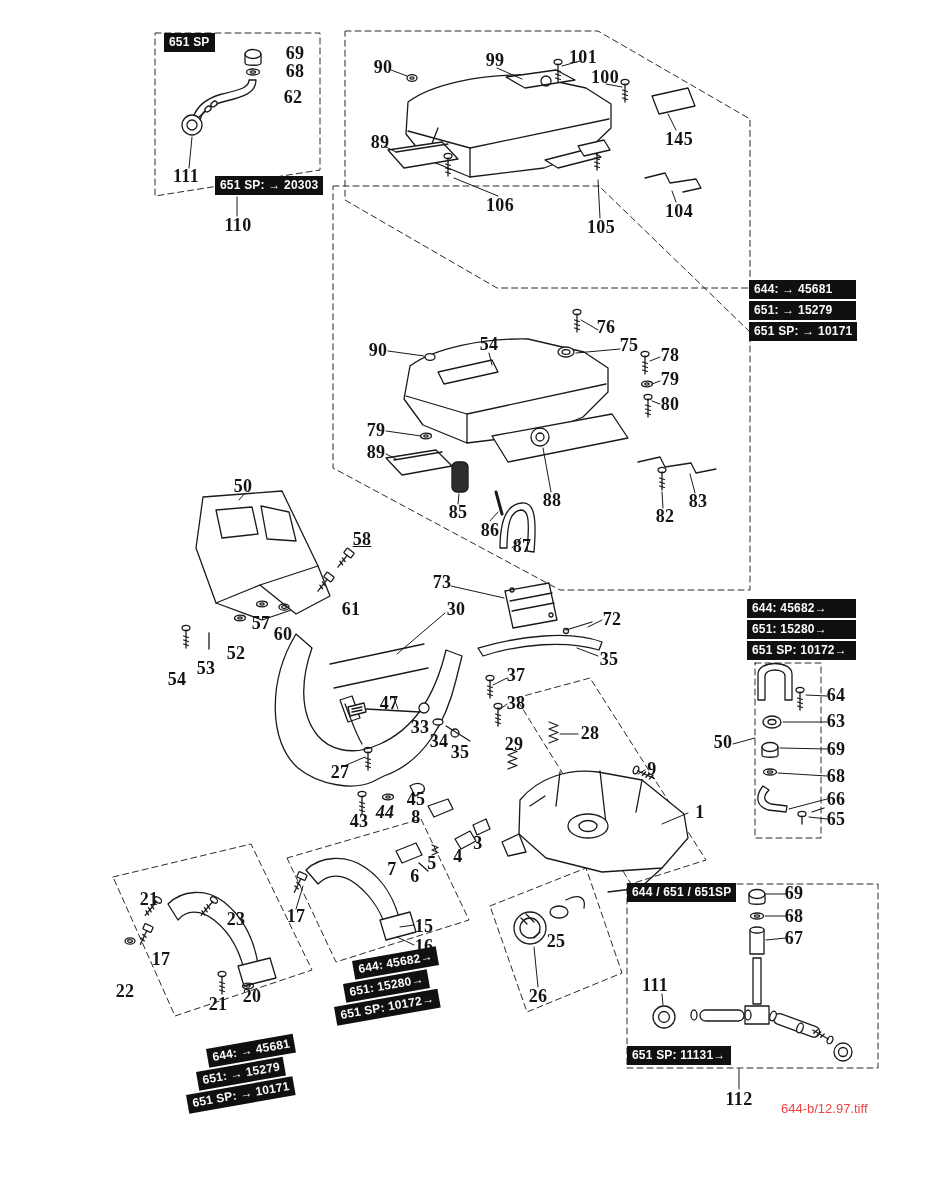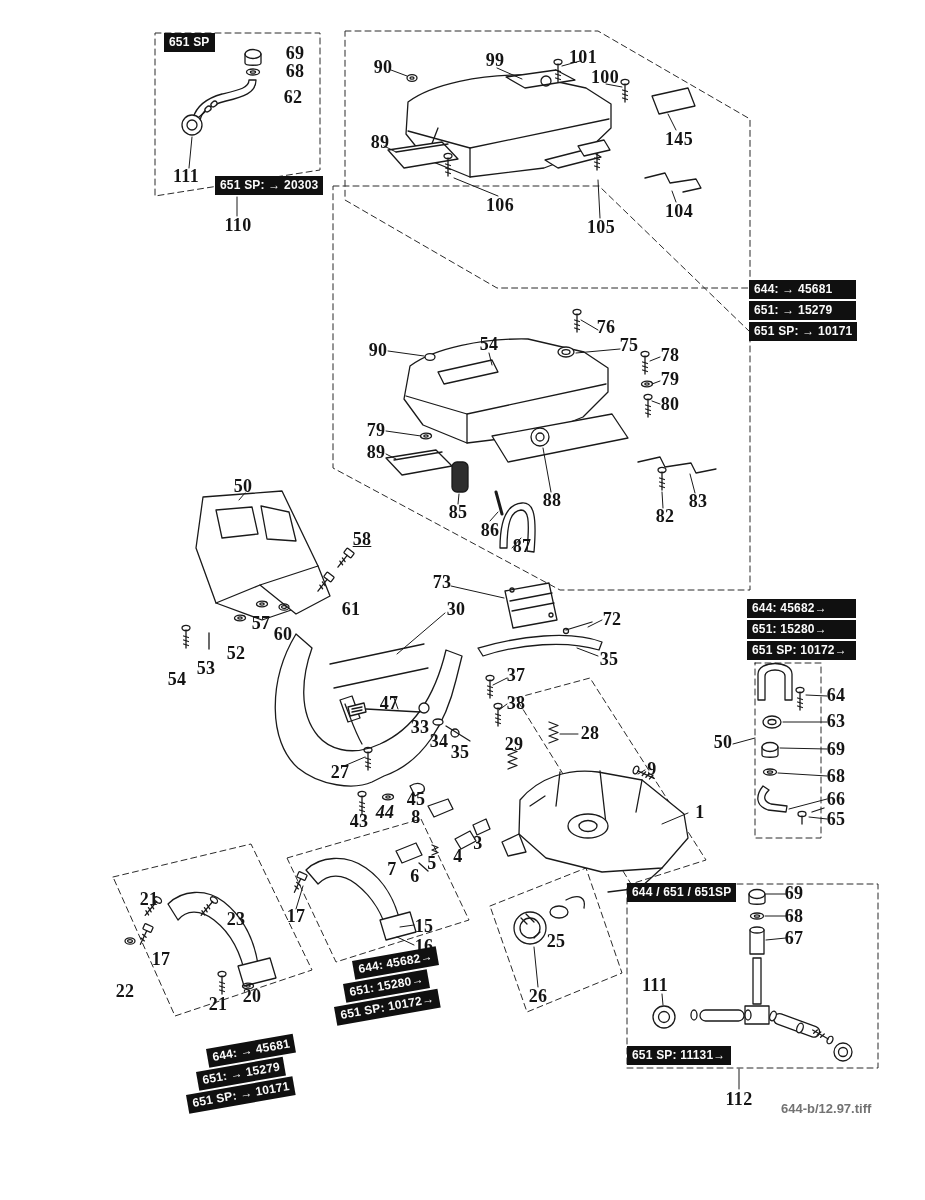--- a/index.html
+++ b/index.html
@@ -17,21 +17,21 @@
     color:#141414;white-space:nowrap;letter-spacing:.3px;line-height:1;
   }
   .ref-label{
     position:absolute;background:#101010;color:#fafafa;
     font-family:"Liberation Sans",sans-serif;font-size:12px;font-weight:600;
     line-height:1;padding:3px 5px 4px 5px;white-space:nowrap;letter-spacing:.2px;
     transform-origin:left top;
   }
   .caption{
     position:absolute;font-family:"Liberation Sans",sans-serif;
-    font-size:13px;font-weight:700;color:#737373;white-space:nowrap;
+    font-size:13px;font-weight:400;color:#ef4444;white-space:nowrap;
   }
 </style>
 </head>
 <body>
 
 <div class="stage">
 
 <svg width="925" height="1200" viewBox="0 0 925 1200">
   <defs>
     <g id="screw">

